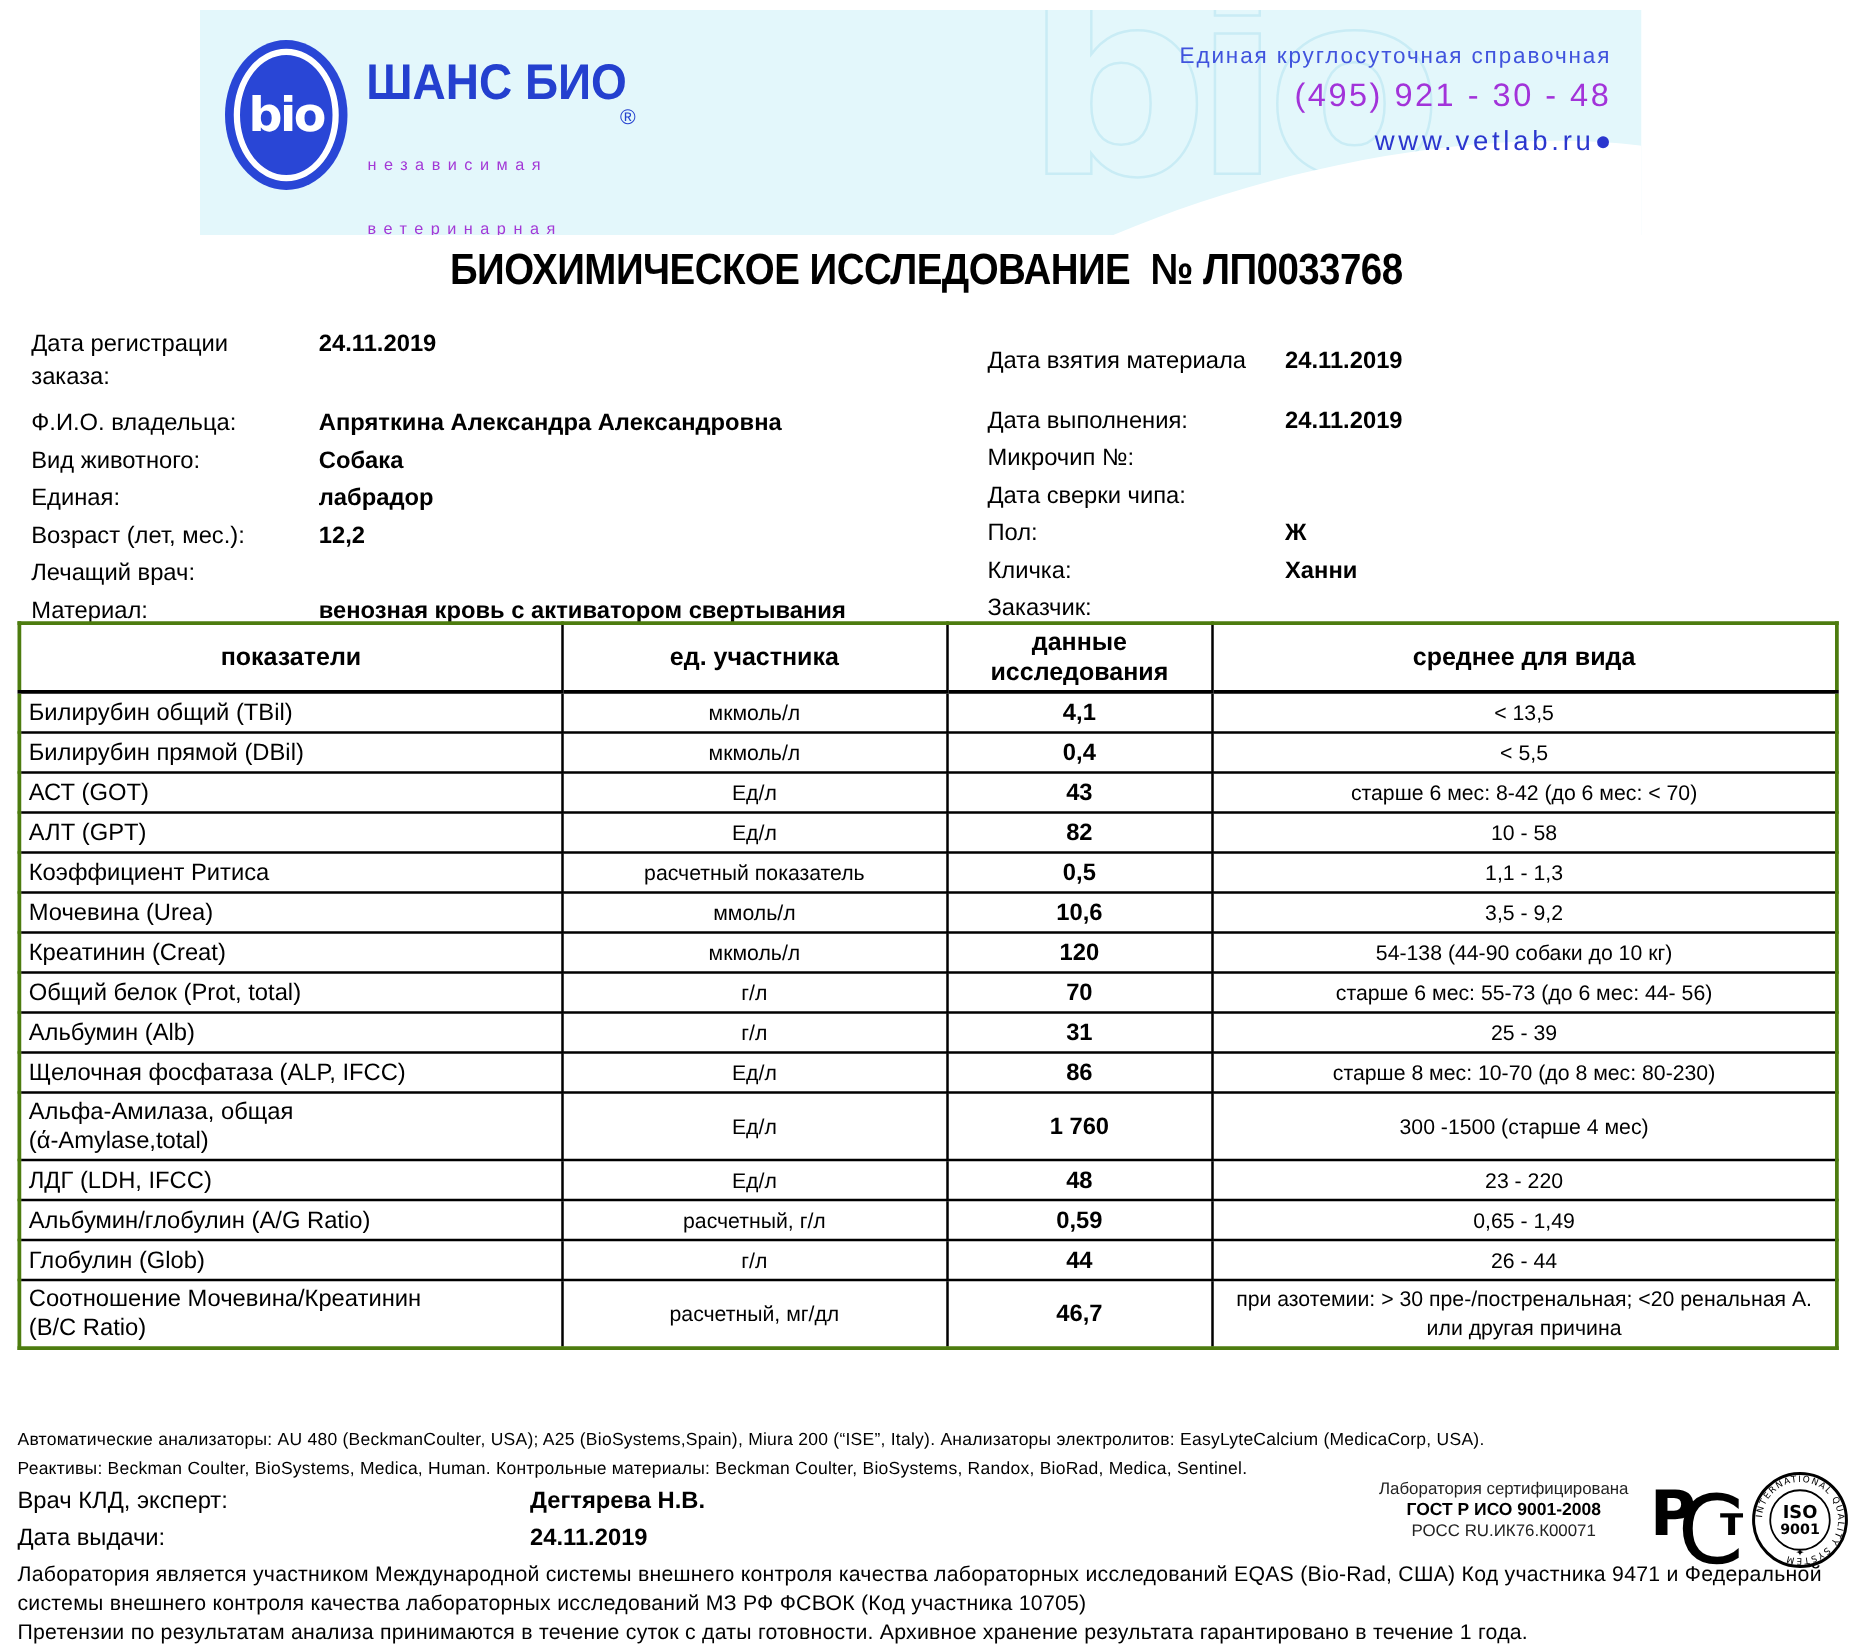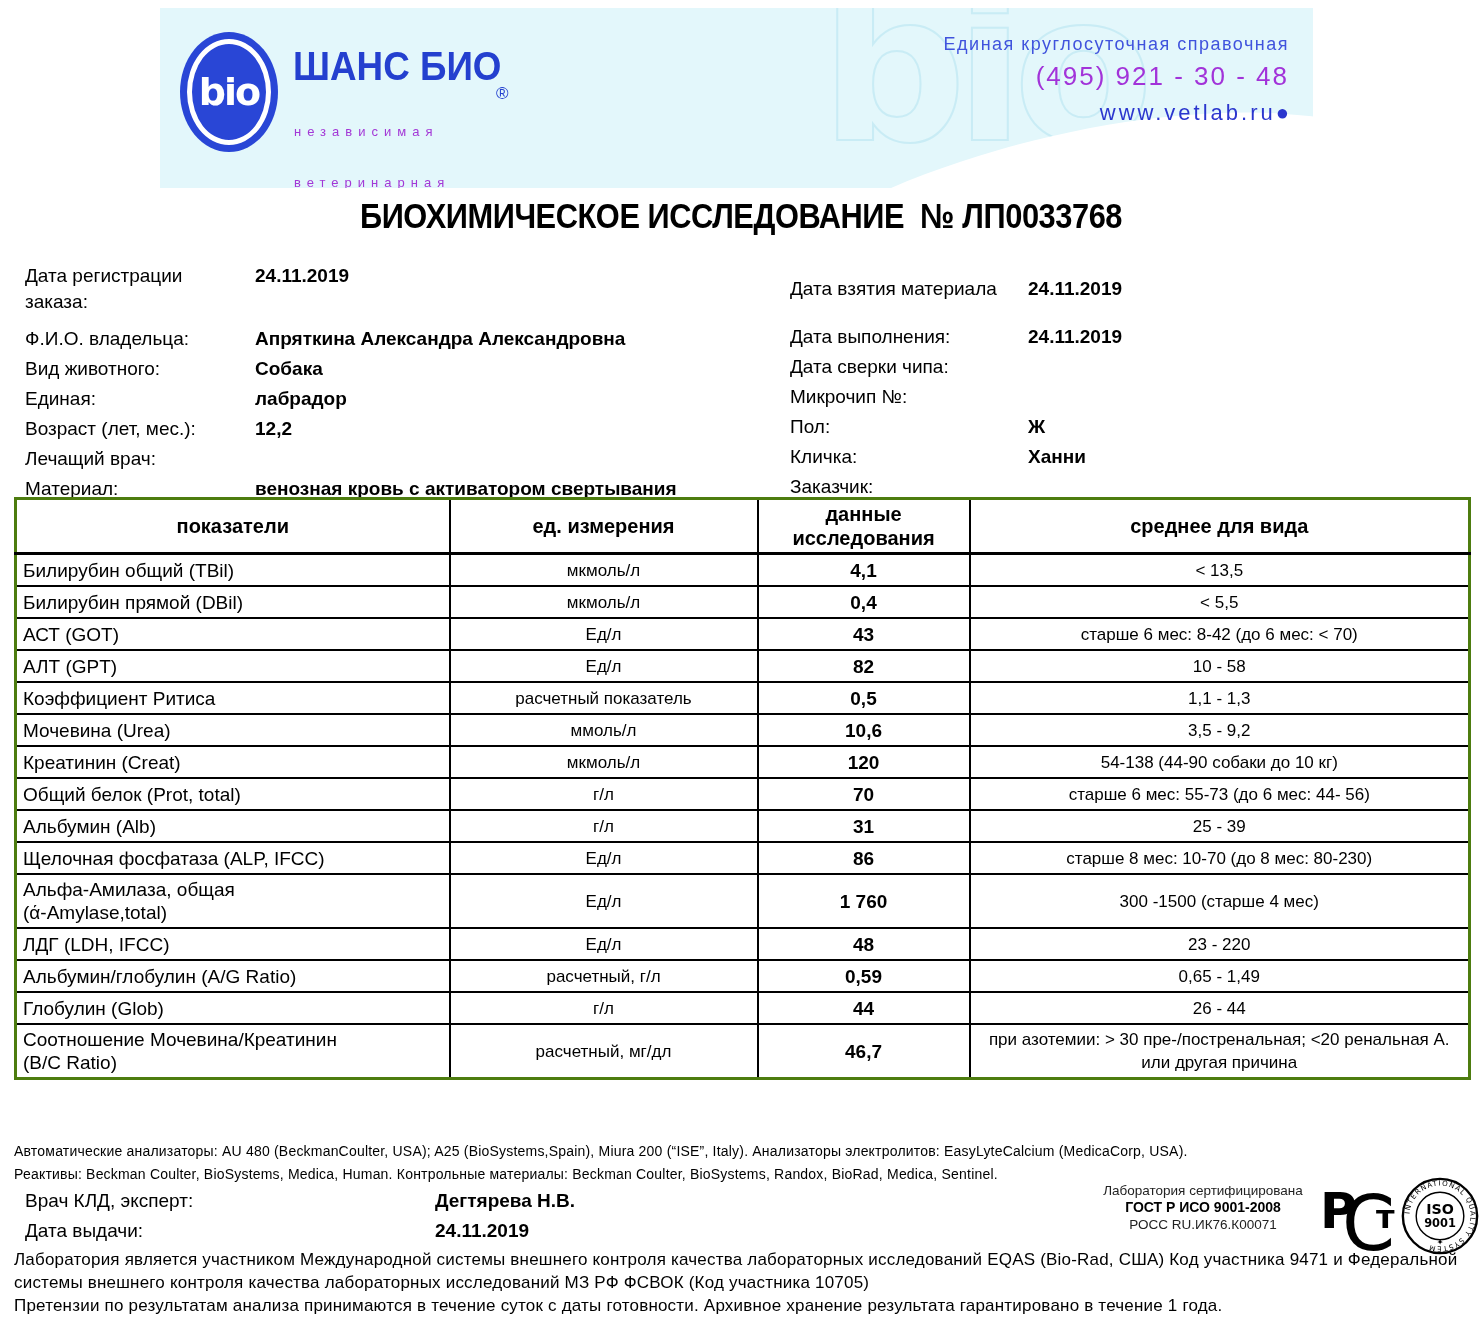--- a/index.html
+++ b/index.html
@@ -55,21 +55,21 @@
   .results col.c3{width:212px;} .results col.c4{width:500px;}
   .results td{padding:3px 6px;line-height:23px;height:24px;}
   .cell-name{text-align:left;font-size:19px;padding-left:8px;}
   .cell-unit{text-align:center;font-size:17px;}
   .cell-value{text-align:center;font-size:19px;font-weight:bold;margin-top:13px;}
   .cell-range{text-align:center;font-size:17px;}
 
   
   .analyzers{position:absolute;left:14px;top:1140px;font-size:14px;line-height:23px;
              letter-spacing:0.2px;white-space:nowrap;}
-  .doctor{position:absolute;left:25px;top:1186px;}
+  .doctor{position:absolute;left:14px;top:1186px;}
   .doc-row{display:flex;line-height:30px;}
   .doc-label{width:410px;font-size:19px;}
   .doc-value{font-size:19px;font-weight:bold;}
   .cert-text{position:absolute;left:1092px;top:1182px;width:222px;text-align:center;
              font-size:13.5px;line-height:17px;color:#222;}
   .cert-text .b{font-weight:bold;font-size:14px;color:#000;}
   .rst{position:absolute;left:1318px;top:1170px;}
   .iso{position:absolute;left:1400px;top:1176px;}
   .disclaimer{position:absolute;left:14px;top:1248px;font-size:17px;line-height:23px;
               letter-spacing:0.2px;white-space:nowrap;}
@@ -136,25 +136,25 @@
   <div class="info-col info-right">
       <div class="info-row">
         <span class="info-label">Дата взятия материала</span>
         <span class="info-value">24.11.2019</span>
       </div>
       <div class="info-row">
         <span class="info-label">Дата выполнения:</span>
         <span class="info-value">24.11.2019</span>
       </div>
       <div class="info-row">
+        <span class="info-label">Микрочип №:</span>
+        <span class="info-value"></span>
+      </div>
+      <div class="info-row">
         <span class="info-label">Дата сверки чипа:</span>
-        <span class="info-value"></span>
-      </div>
-      <div class="info-row">
-        <span class="info-label">Микрочип №:</span>
         <span class="info-value"></span>
       </div>
       <div class="info-row">
         <span class="info-label">Пол:</span>
         <span class="info-value">Ж</span>
       </div>
       <div class="info-row">
         <span class="info-label">Кличка:</span>
         <span class="info-value">Ханни</span>
       </div>
@@ -167,21 +167,21 @@
   <table class="results">
     <colgroup>
         <col class="c1">
         <col class="c2">
         <col class="c3">
         <col class="c4">
       </colgroup>
     <thead>
       <tr>
         <th>показатели</th>
-        <th>ед. измерения</th>
+        <th>ед. участника</th>
         <th>данные
 исследования</th>
         <th>среднее для вида</th>
       </tr>
     </thead>
     <tbody>
         <tr>
           <td class="cell-name">Билирубин общий (TBil)</td>
           <td class="cell-unit">мкмоль/л</td>
           <td class="cell-value">4,1</td>

